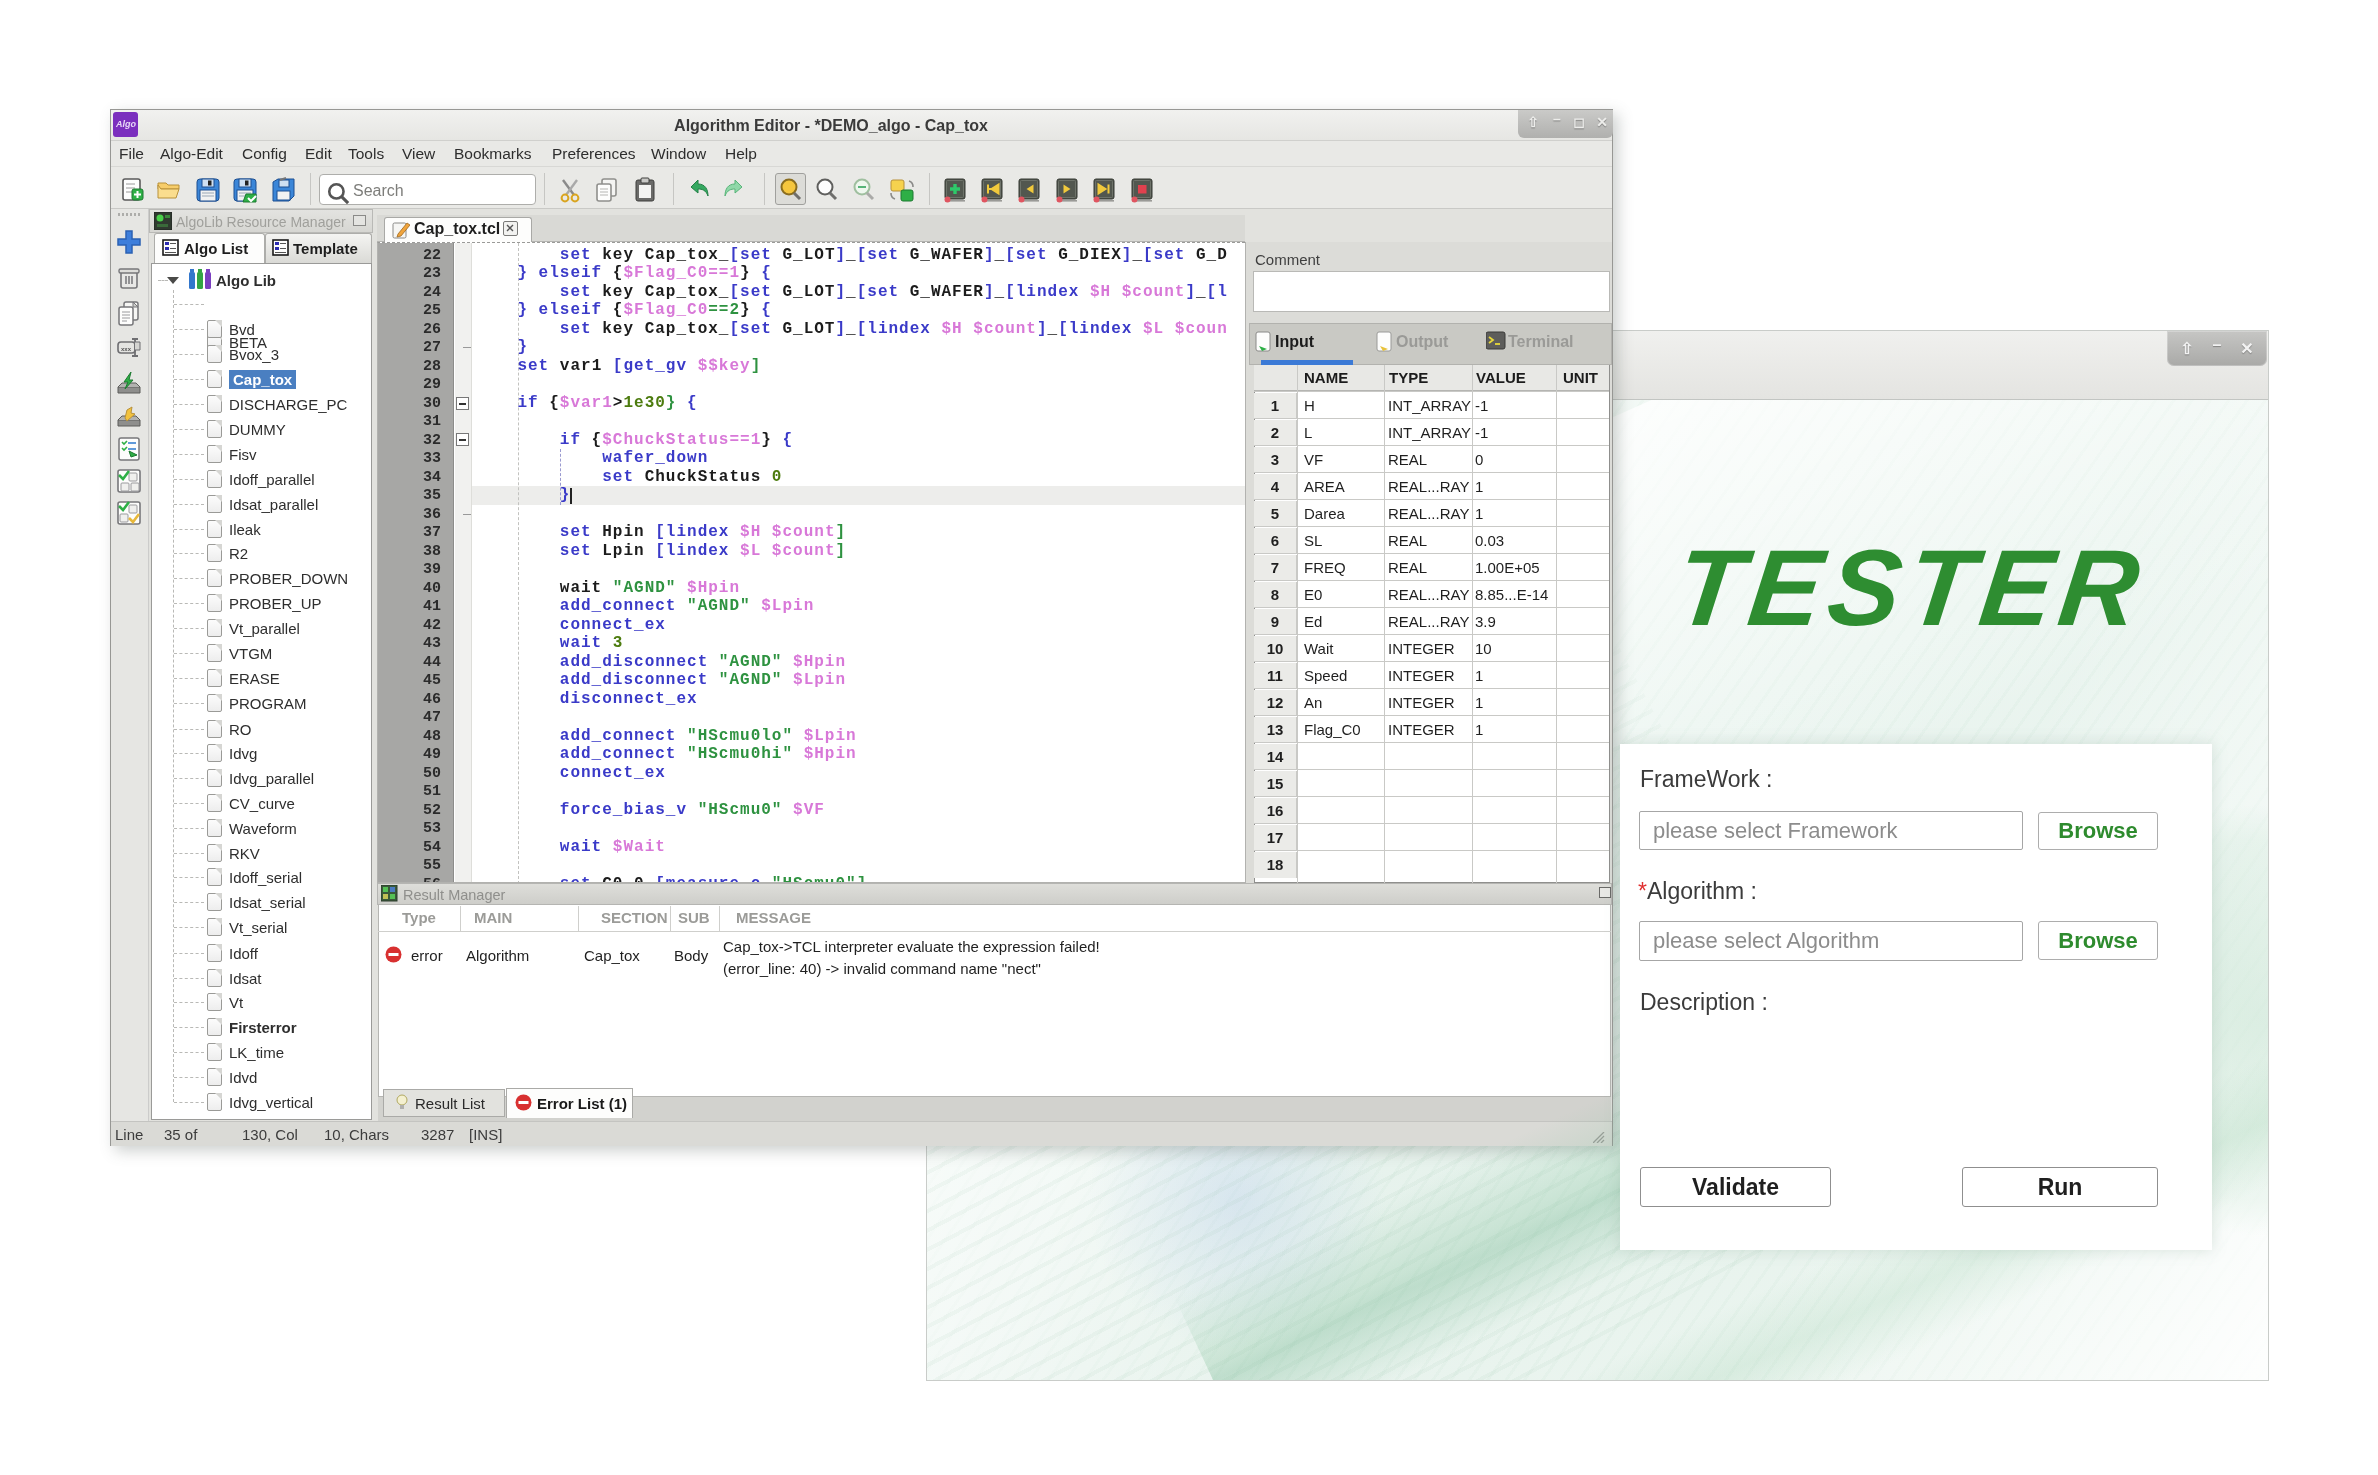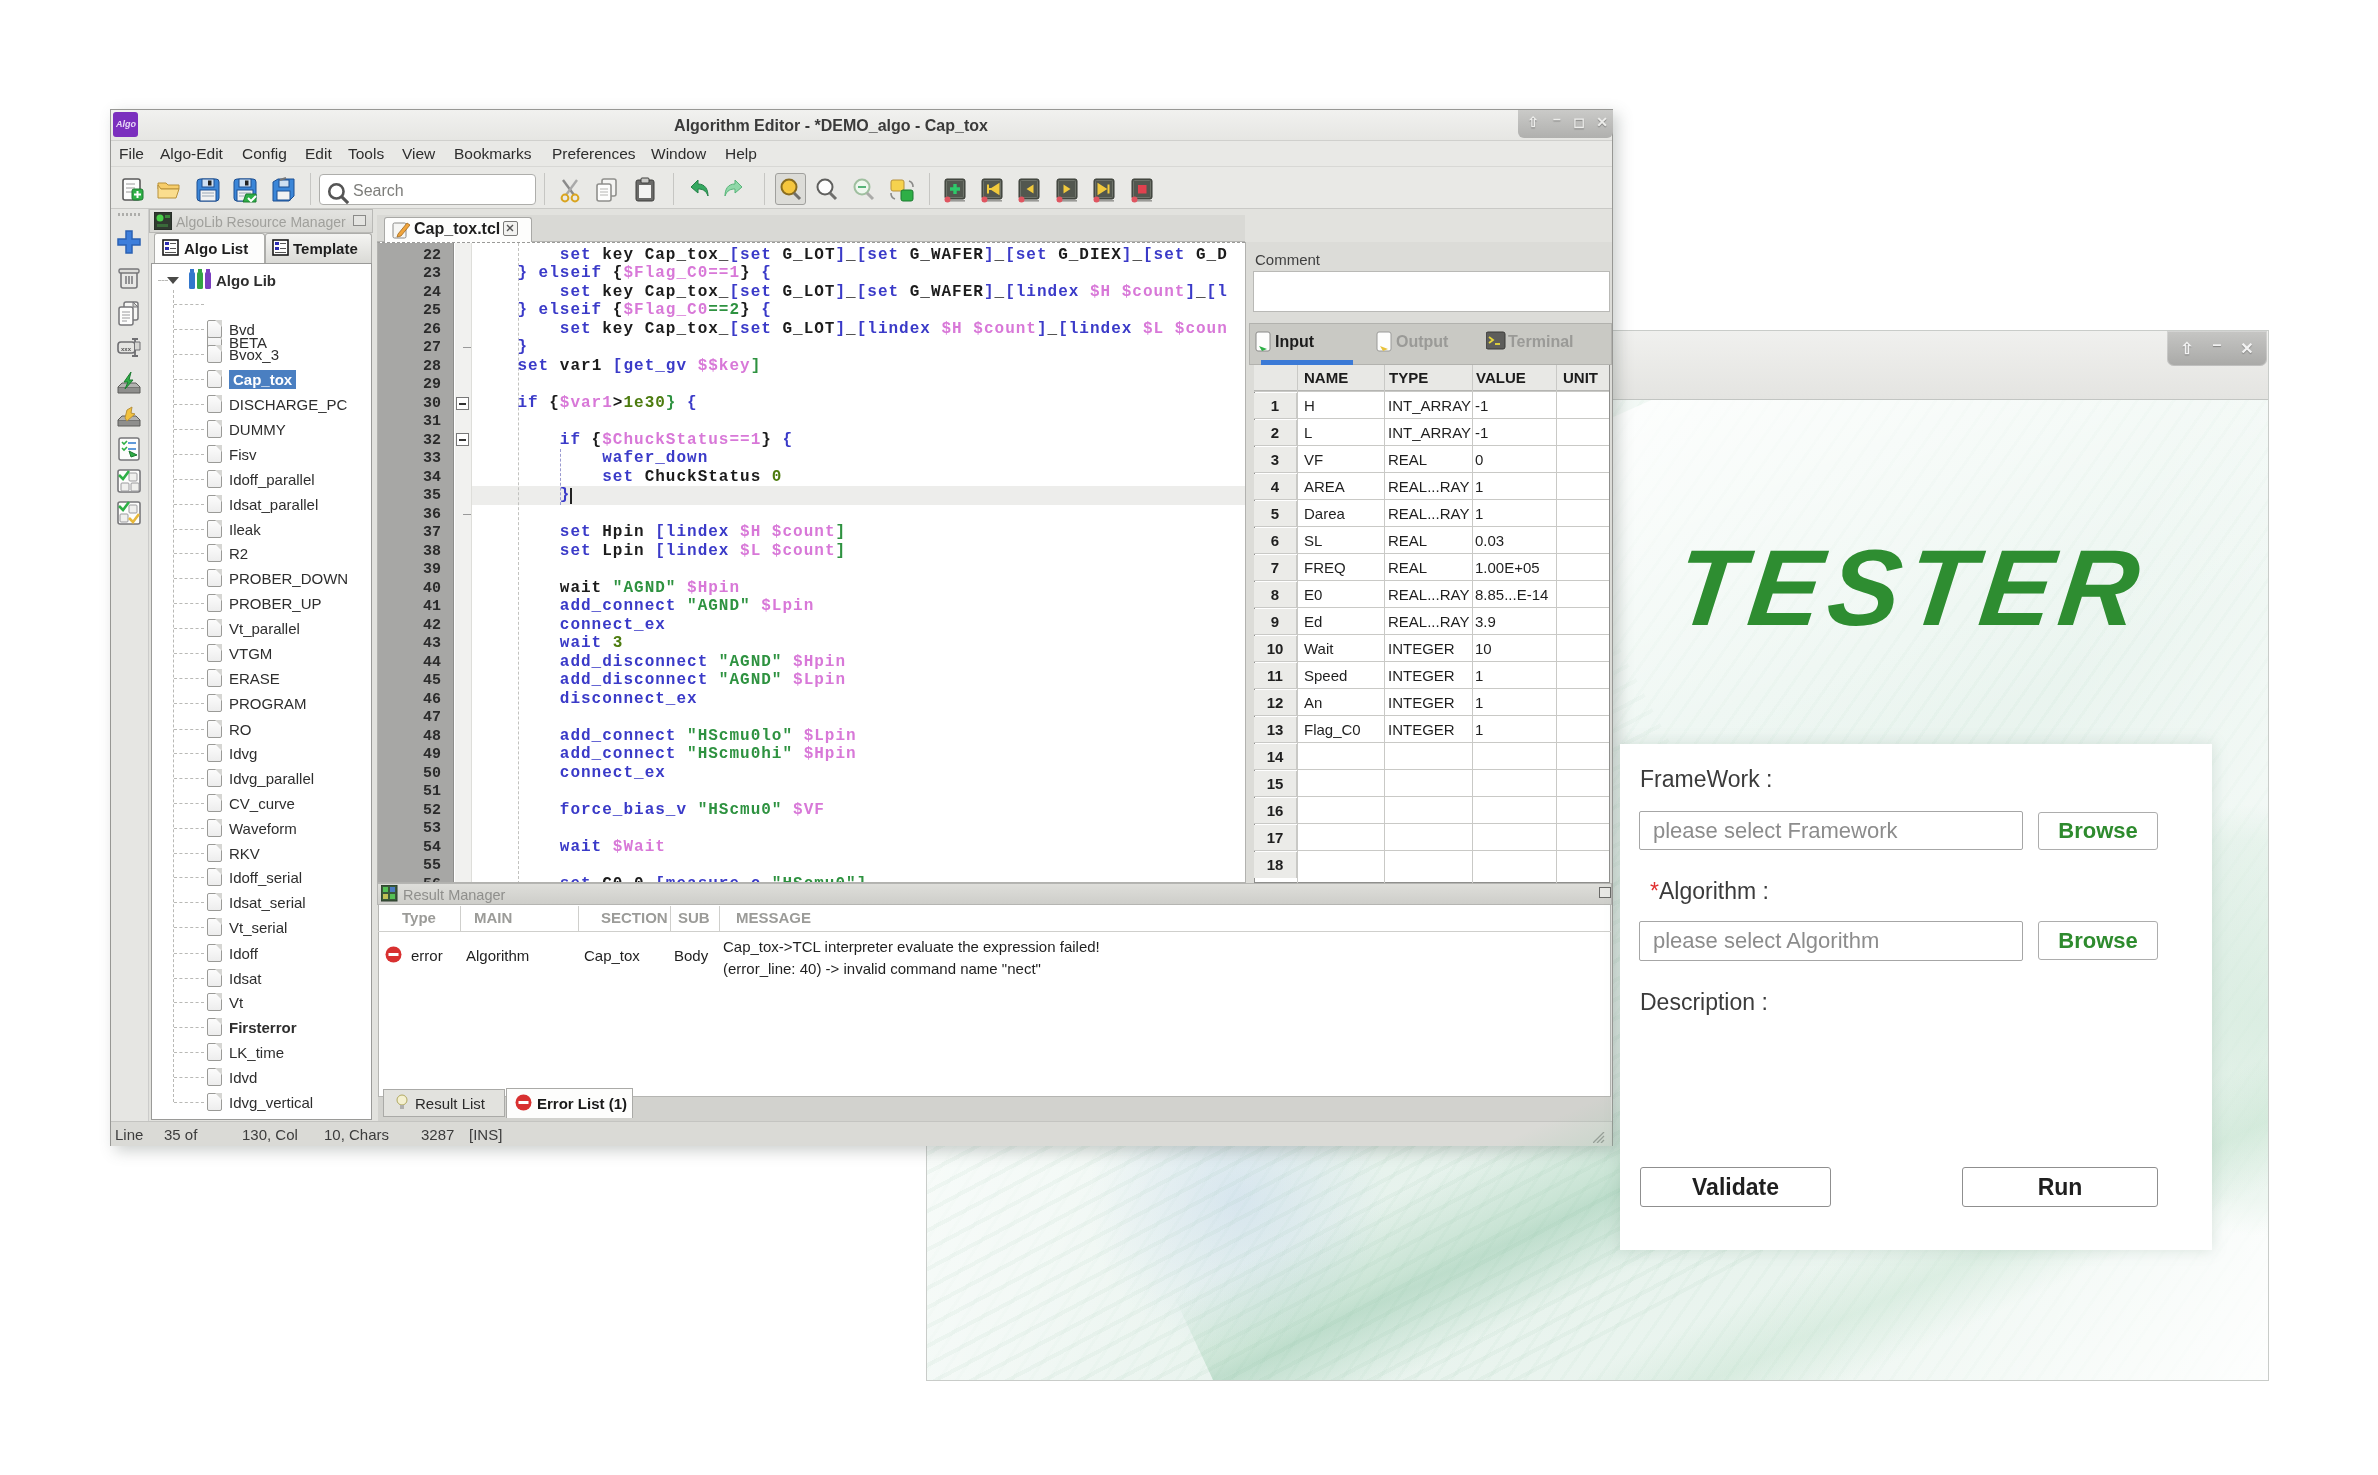--- a/index.html
+++ b/index.html
@@ -71,21 +71,21 @@
     <span class="w2ic" style="left:70px;">✕</span>
   </div>
   <div id="w2body">
     <div id="streak"></div>
     <div id="streak2"></div>
     <div id="logo">TESTER</div>
     <div id="form">
       <div class="flabel" style="left:20px;top:22px;">FrameWork :</div>
       <div class="finput" style="left:19px;top:67px;width:384px;height:39px;line-height:37px;padding-left:13px;">please select Framework</div>
       <div class="fbtn" style="left:418px;top:68px;width:120px;height:38px;line-height:36px;font-size:22px;font-weight:bold;color:#2e8b2e;">Browse</div>
-      <div class="flabel" style="left:18px;top:134px;margin-left:12px;"><span style="color:#e03030;">*</span>Algorithm :</div>
+      <div class="flabel" style="left:18px;top:134px;"><span style="color:#e03030;">*</span>Algorithm :</div>
       <div class="finput" style="left:19px;top:177px;width:384px;height:40px;line-height:38px;padding-left:13px;">please select Algorithm</div>
       <div class="fbtn" style="left:418px;top:177px;width:120px;height:39px;line-height:37px;font-size:22px;font-weight:bold;color:#2e8b2e;">Browse</div>
       <div class="flabel" style="left:20px;top:245px;">Description :</div>
       <div class="fbtn" style="left:20px;top:423px;width:191px;height:40px;line-height:38px;font-size:23px;font-weight:bold;color:#1f1f1f;border-color:#8f8f8f;">Validate</div>
       <div class="fbtn" style="left:342px;top:423px;width:196px;height:40px;line-height:38px;font-size:23px;font-weight:bold;color:#1f1f1f;border-color:#8f8f8f;">Run</div>
     </div>
   </div>
 </div>
 <div id="win1">
   <div class="abs" style="left:0;top:0;width:1501px;height:31px;background:linear-gradient(#f1f1ef,#e6e6e3);border-bottom:1px solid #d0d0cd;"></div>

